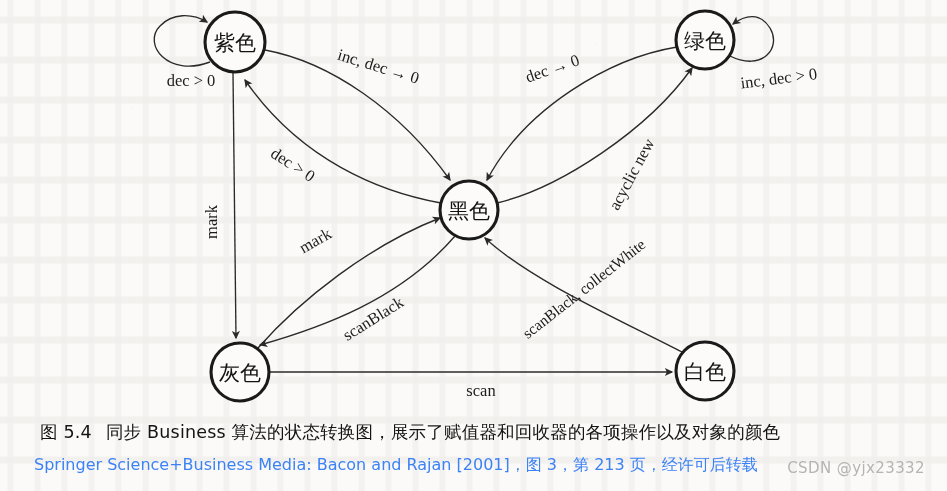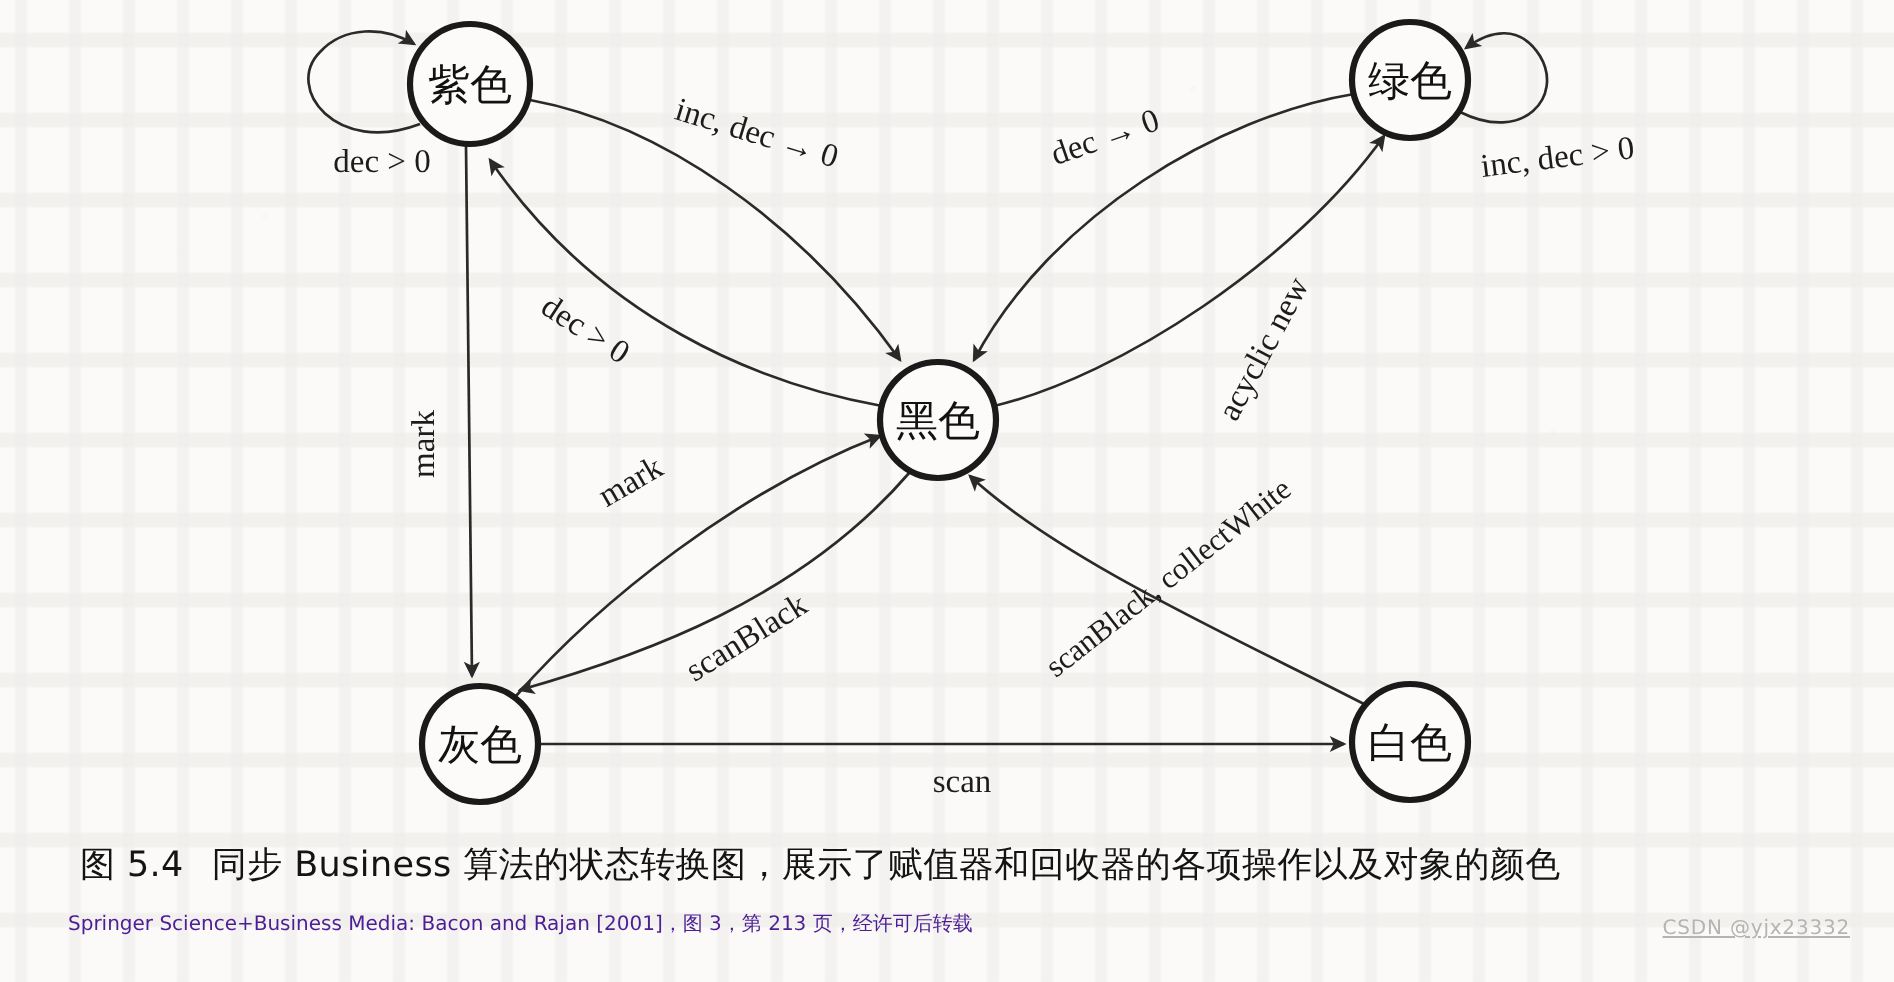--- a/index.html
+++ b/index.html
@@ -98,33 +98,32 @@
     letter-spacing: 0.2px;
     color: #141414;
     white-space: nowrap;
   }
   .cap-line1 .cap-num { margin-right: 14px; }
   .cap-line2 {
     position: absolute;
     left: 34px;
     top: 40px;
     font-family: "DejaVu Sans", sans-serif;
-    font-size: 10px;
-    color: #4c1d95;
+    font-size: 16px;
+    color: #3b82f6;
     white-space: nowrap;
   }
   #watermark {
     position: absolute;
     right: 22px;
     top: 459px;
     font-family: "DejaVu Sans", sans-serif;
-    font-size: 10px;
+    font-size: 15px;
     color: #b4b4b4;
     letter-spacing: 0.4px;
-    text-decoration: underline;
   }
 </style>
 </head>
 <body>
 
 <div id="page">
 
   <div id="bleed"></div>
   <div id="noise"></div>
 

